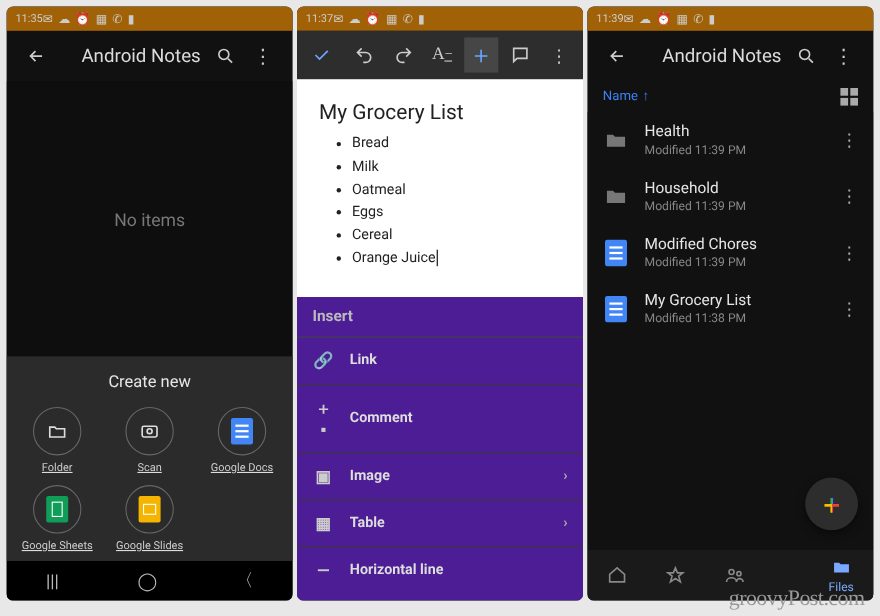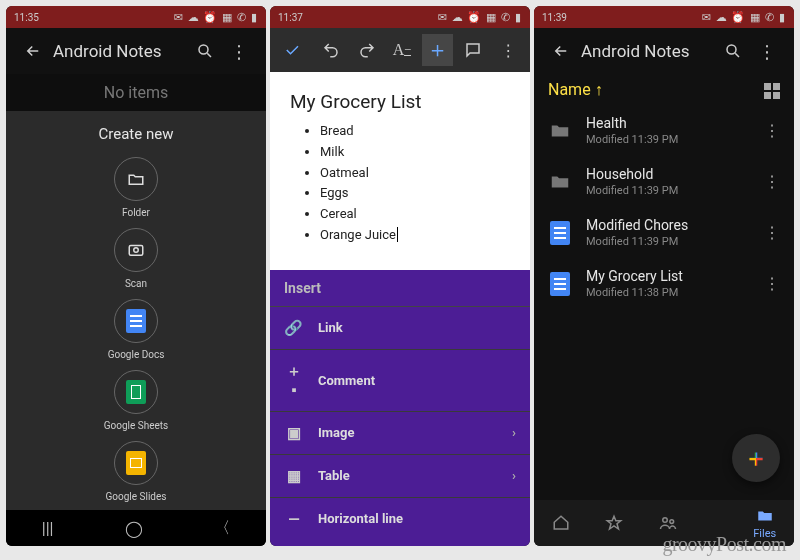--- a/index.html
+++ b/index.html
@@ -1,49 +1,49 @@
 <!DOCTYPE html>
 <html><head>
 <meta charset="utf-8">
 <style>
   * { margin:0; padding:0; box-sizing:border-box; font-family: Roboto, Arial, sans-serif; }
   body { background:#e8e8e8; width:800px; height:560px; overflow:hidden; position:relative;}
   .frame { display:flex; gap:4px; padding:6px; }
   .phone { width:260px; height:540px; background:#111; border-radius:6px; overflow:hidden; display:flex; flex-direction:column; position:relative;}
-  .statusbar { height:22px; background:#7f1d1d; color:#ccc; display:flex; justify-content:space-between; align-items:center; padding:0 8px; font-size:10px; }
+  .statusbar { height:22px; background:#a16207; color:#ccc; display:flex; justify-content:flex-start; align-items:center; padding:0 8px; font-size:10px; }
   .status-icons { display:flex; gap:3px; align-items:center; font-size:11px; letter-spacing:1px;}
   .appbar { height:46px; display:flex; align-items:center; padding:0 10px; color:#ddd; }
-  .appbar .title { flex:1; font-size:17px; font-weight:400; color:#dcdcdc; margin-left:3px;}
+  .appbar .title { flex:1; font-size:17px; font-weight:400; color:#dcdcdc; margin-left:24px;}
   .icon-btn { width:34px; height:34px; display:flex; align-items:center; justify-content:center; color:#ccc; font-size:18px;}
   .body-dark { flex:1; background:#0e0e0e; color:#888; display:flex; flex-direction:column; align-items:center; justify-content:flex-start; }
   .noitems { flex:1; display:flex; align-items:center; justify-content:center; color:#777; font-size:16px;}
   .sheet { background:#2b2b2b; color:#ddd; width:100%; padding:14px 6px 8px 6px;}
   .sheet-title { text-align:center; font-size:15px; margin-bottom:14px; color:#e6e6e6;}
-  .grid { display:grid; grid-template-columns:repeat(1,1fr); gap:10px 4px;}
+  .grid { display:grid; grid-template-columns:repeat(3,1fr); gap:10px 4px;text-decoration:underline;}
   .grid-item { display:flex; flex-direction:column; align-items:center; gap:6px;}
   .circle { width:44px; height:44px; border:1px solid #666; border-radius:50%; display:flex; align-items:center; justify-content:center; color:#ddd;}
   .grid-label { font-size:10px; color:#ccc; text-align:center;}
   .navbar { height:36px; background:#000; display:flex; align-items:center; justify-content:space-around; color:#bbb; font-size:16px;}
 
   
   .toolbar2 { height:44px; background:#2d2d2d; display:flex; align-items:center; gap:4px; padding:0 6px; color:#ccc;}
   .tb-btn { width:32px; height:32px; display:flex; align-items:center; justify-content:center; color:#ccc; font-size:16px;}
   .tb-btn.selected { background:rgba(255,255,255,0.12);}
   .doc-body { background:#fff; color:#222; flex:0 0 auto; padding:18px 20px 24px 20px; }
   .doc-title { font-size:19px; font-weight:400; margin-bottom:8px;}
   .doc-list { list-style:disc; margin-left:30px; font-size:13px; line-height:1.6;}
   .cursor { border-right:1px solid #000; padding-right:1px;}
   .insert-panel { background:#4c1d95; flex:1; color:#ddd;font-weight:bold;}
   .insert-header { padding:10px 14px; font-size:14px; color:#bbb; border-bottom:1px solid #444;}
   .insert-row { display:flex; align-items:center; padding:12px 14px; gap:14px; border-bottom:1px solid #3a3a3a; font-size:13px;}
   .insert-row .chev { margin-left:auto; color:#aaa;}
   .row-icon { width:20px; text-align:center; color:#ccc; font-size:15px;}
 
   
-  .sort-row { display:flex; align-items:flex-end; padding:6px 14px; color:#fde047; font-size:16px;}
+  .sort-row { display:flex; align-items:flex-start; padding:6px 14px; color:#3b82f6; font-size:12px;}
   .sort-row .grow { flex:1;}
   .file-list { flex:1; background:#111;}
   .file-item { display:flex; align-items:center; padding:10px 14px; gap:14px;}
   .file-icon { width:24px; height:24px; display:flex; align-items:center; justify-content:center; font-size:16px;}
   .file-text { flex:1; display:flex; flex-direction:column; gap:2px;}
   .file-name { color:#e6e6e6; font-size:14px;}
   .file-mod { color:#888; font-size:11px;}
   .file-more { color:#aaa; font-size:16px;}
   .fab { position:absolute; right:14px; bottom:64px; width:48px; height:48px; border-radius:50%; background:#2d2d2d; box-shadow:0 3px 8px rgba(0,0,0,0.5); display:flex; align-items:center; justify-content:center;}
   .bottom-tabs { height:46px; background:#1a1a1a; display:flex; align-items:center; justify-content:space-around; color:#888; font-size:11px;}

